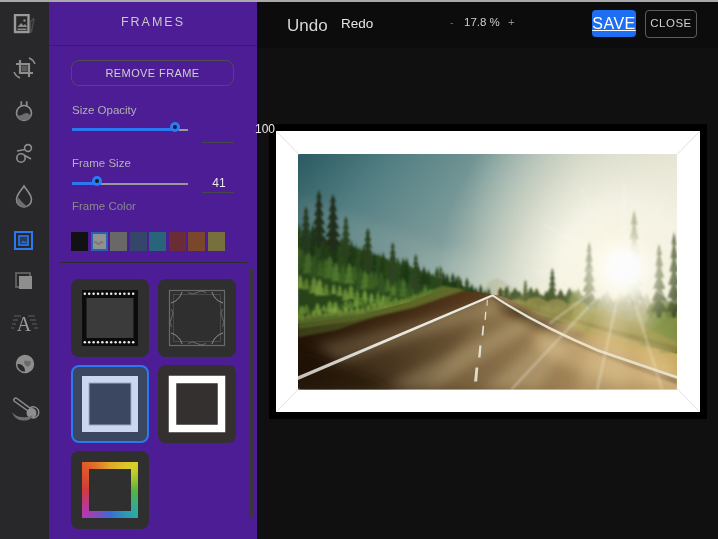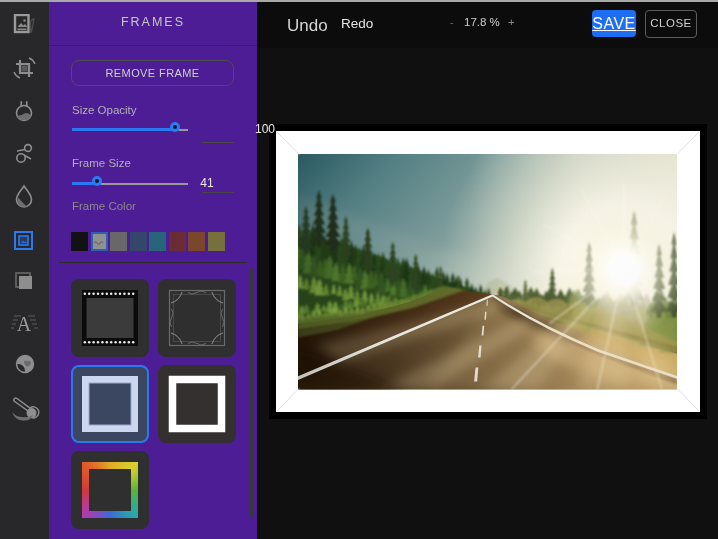--- a/index.html
+++ b/index.html
@@ -113,21 +113,21 @@
   <div class="track" style="top:126.5px"></div>
   <div class="trackb" style="left:23px; top:126px; width:107px;"></div>
   <div class="knob" style="left:121px; top:119.5px;"></div>
   <div class="val" style="left:154px; top:120px;margin-left:46px;">100</div>
   <div class="vline" style="left:153px; top:140px;"></div>
 
   <div class="lab" style="top:155px">Frame Size</div>
   <div class="track" style="top:180.5px"></div>
   <div class="trackb" style="left:23px; top:180px; width:28.5px;"></div>
   <div class="knob" style="left:42.5px; top:173.5px;"></div>
-  <div class="val" style="left:142px; top:174px;">41</div>
+  <div class="val" style="left:154px; top:174px;">41</div>
   <div class="vline" style="left:153px; top:190px;"></div>
 
   <div class="lab2" style="top:198px">Frame Color</div>
   <div style="position:absolute; left:22px; top:229.5px; width:170px; height:19px;">
     <div class="sw" style="left:0px; background:#121214;"></div>
     <div class="sw" style="left:19.5px; background:#919191; border:2px solid #2b62b0;">
       <svg width="13" height="15" viewBox="0 0 13 15">
           <path d="M1 9 q1.5-2.5 3 0 t3 0 t3 0" fill="none" stroke="#6a6a6a" stroke-width="1.2"></path>
         </svg>
     </div>

